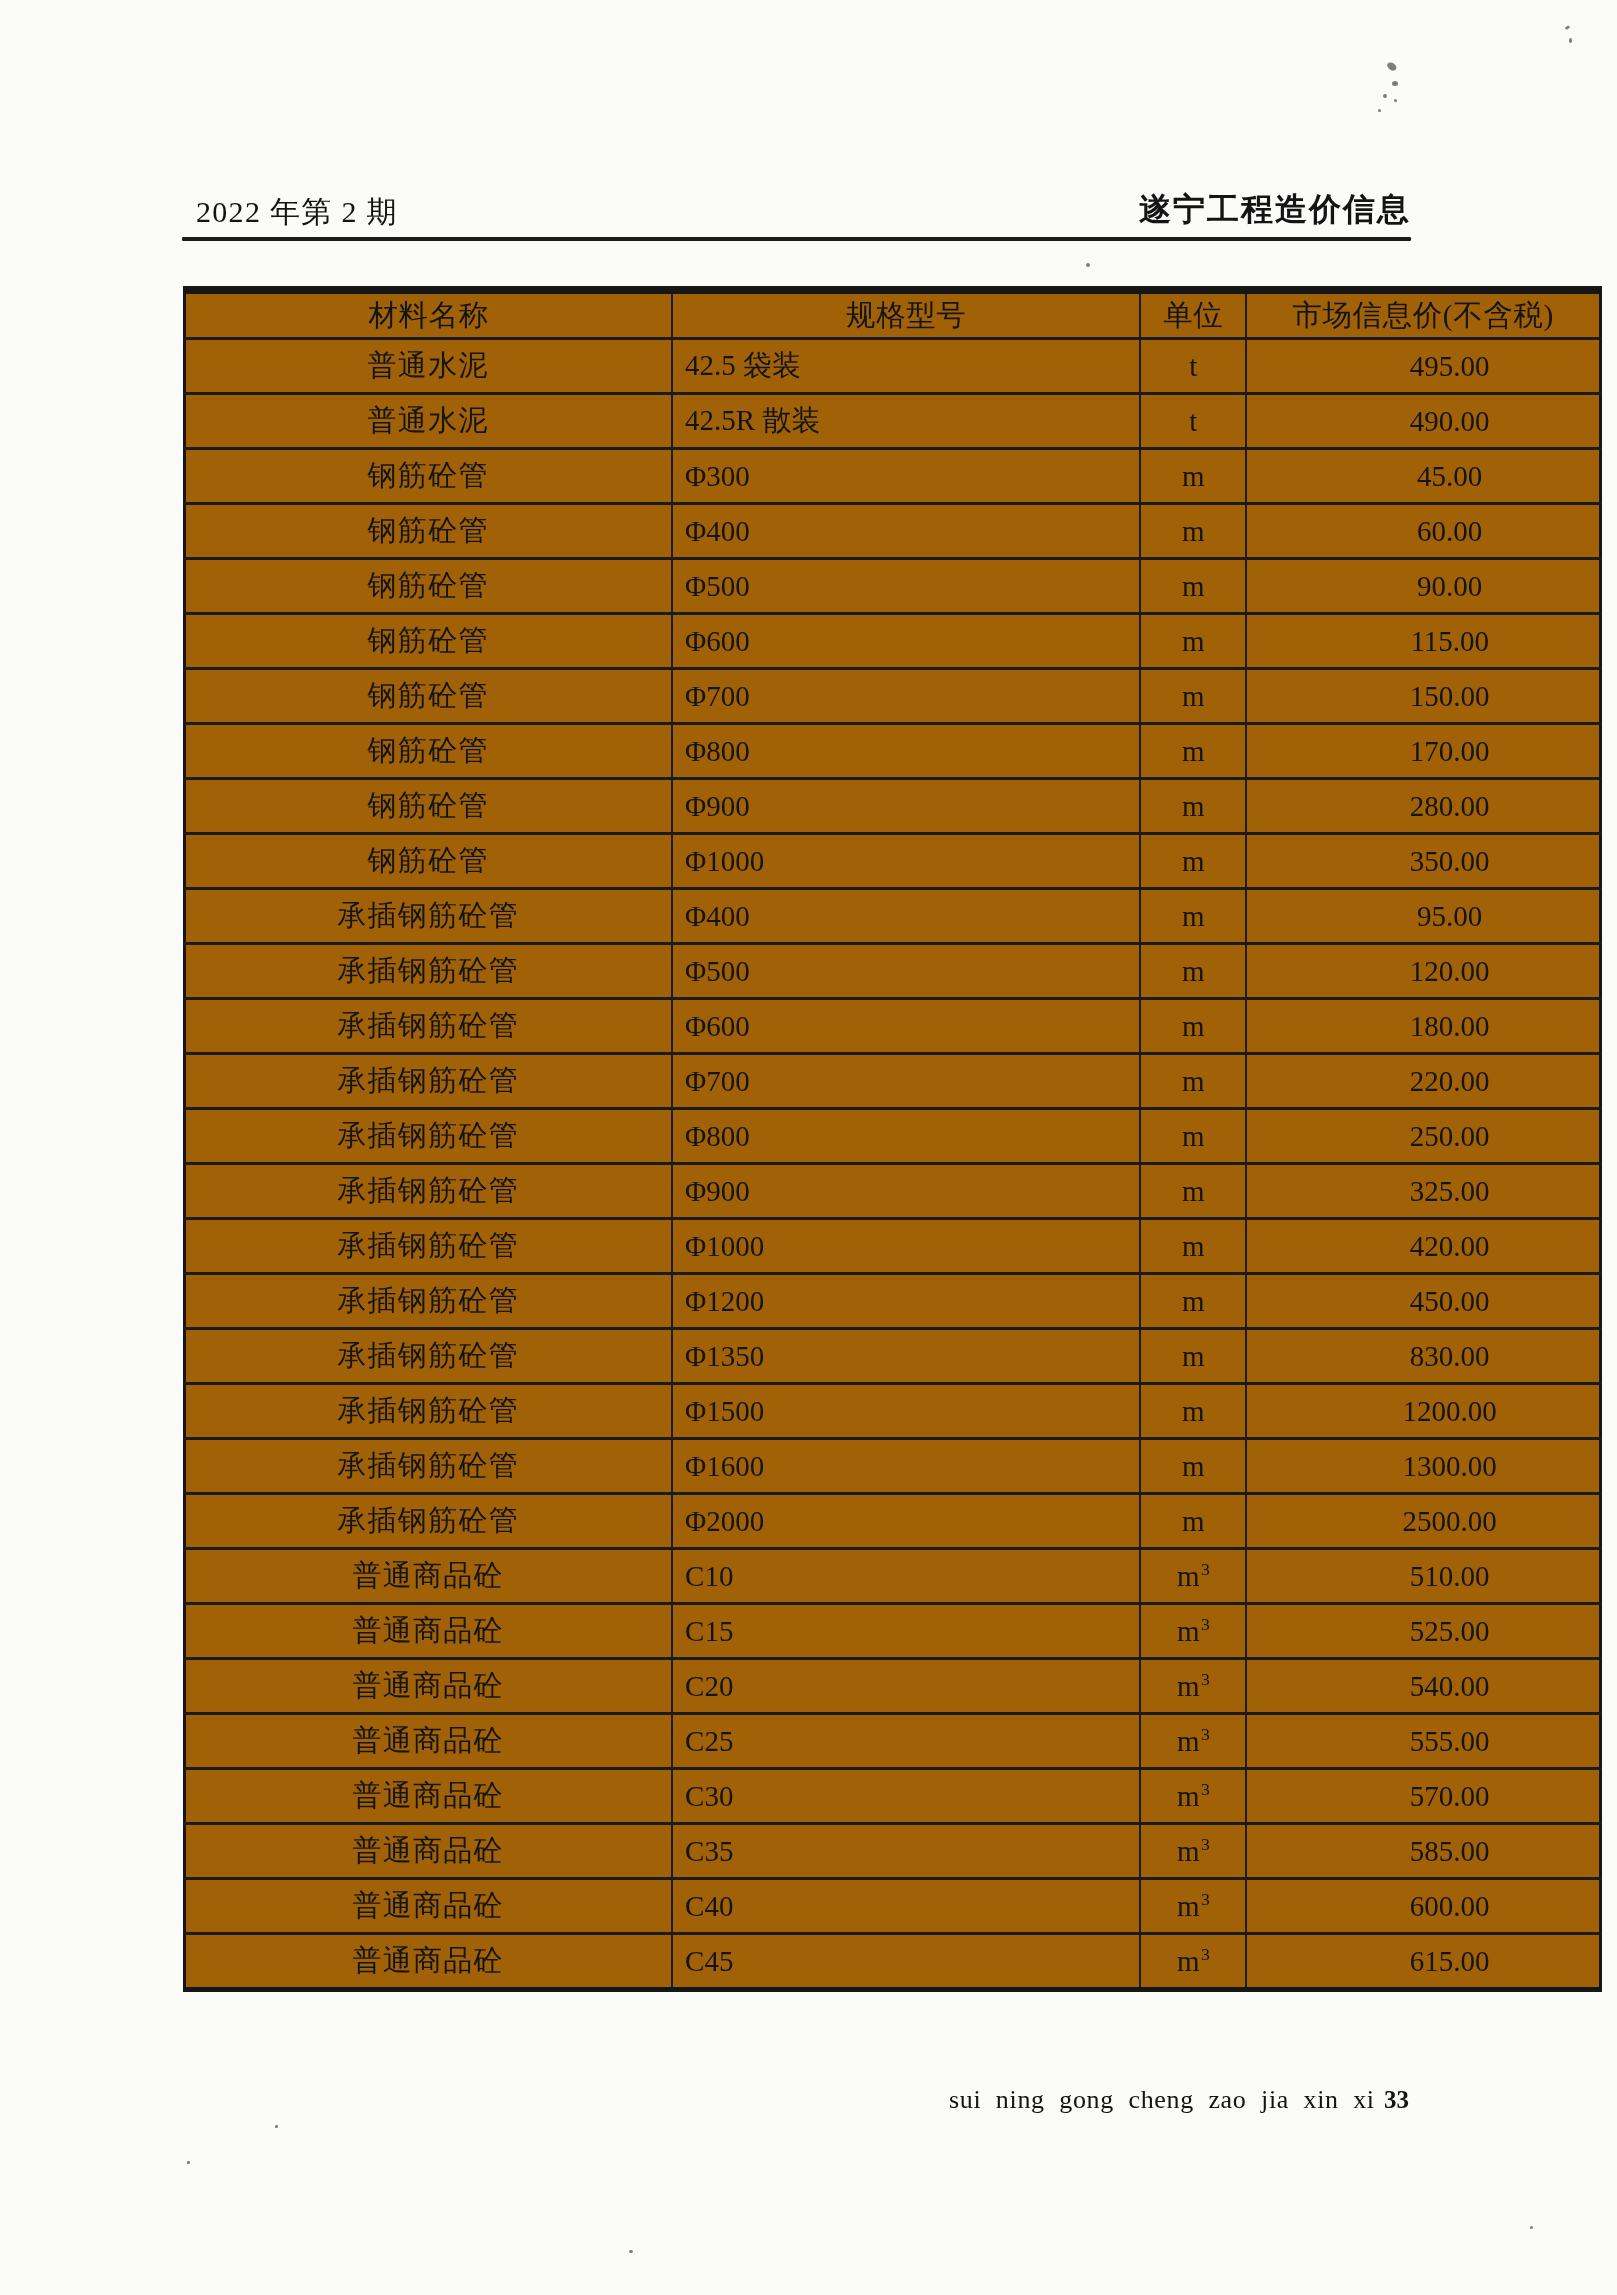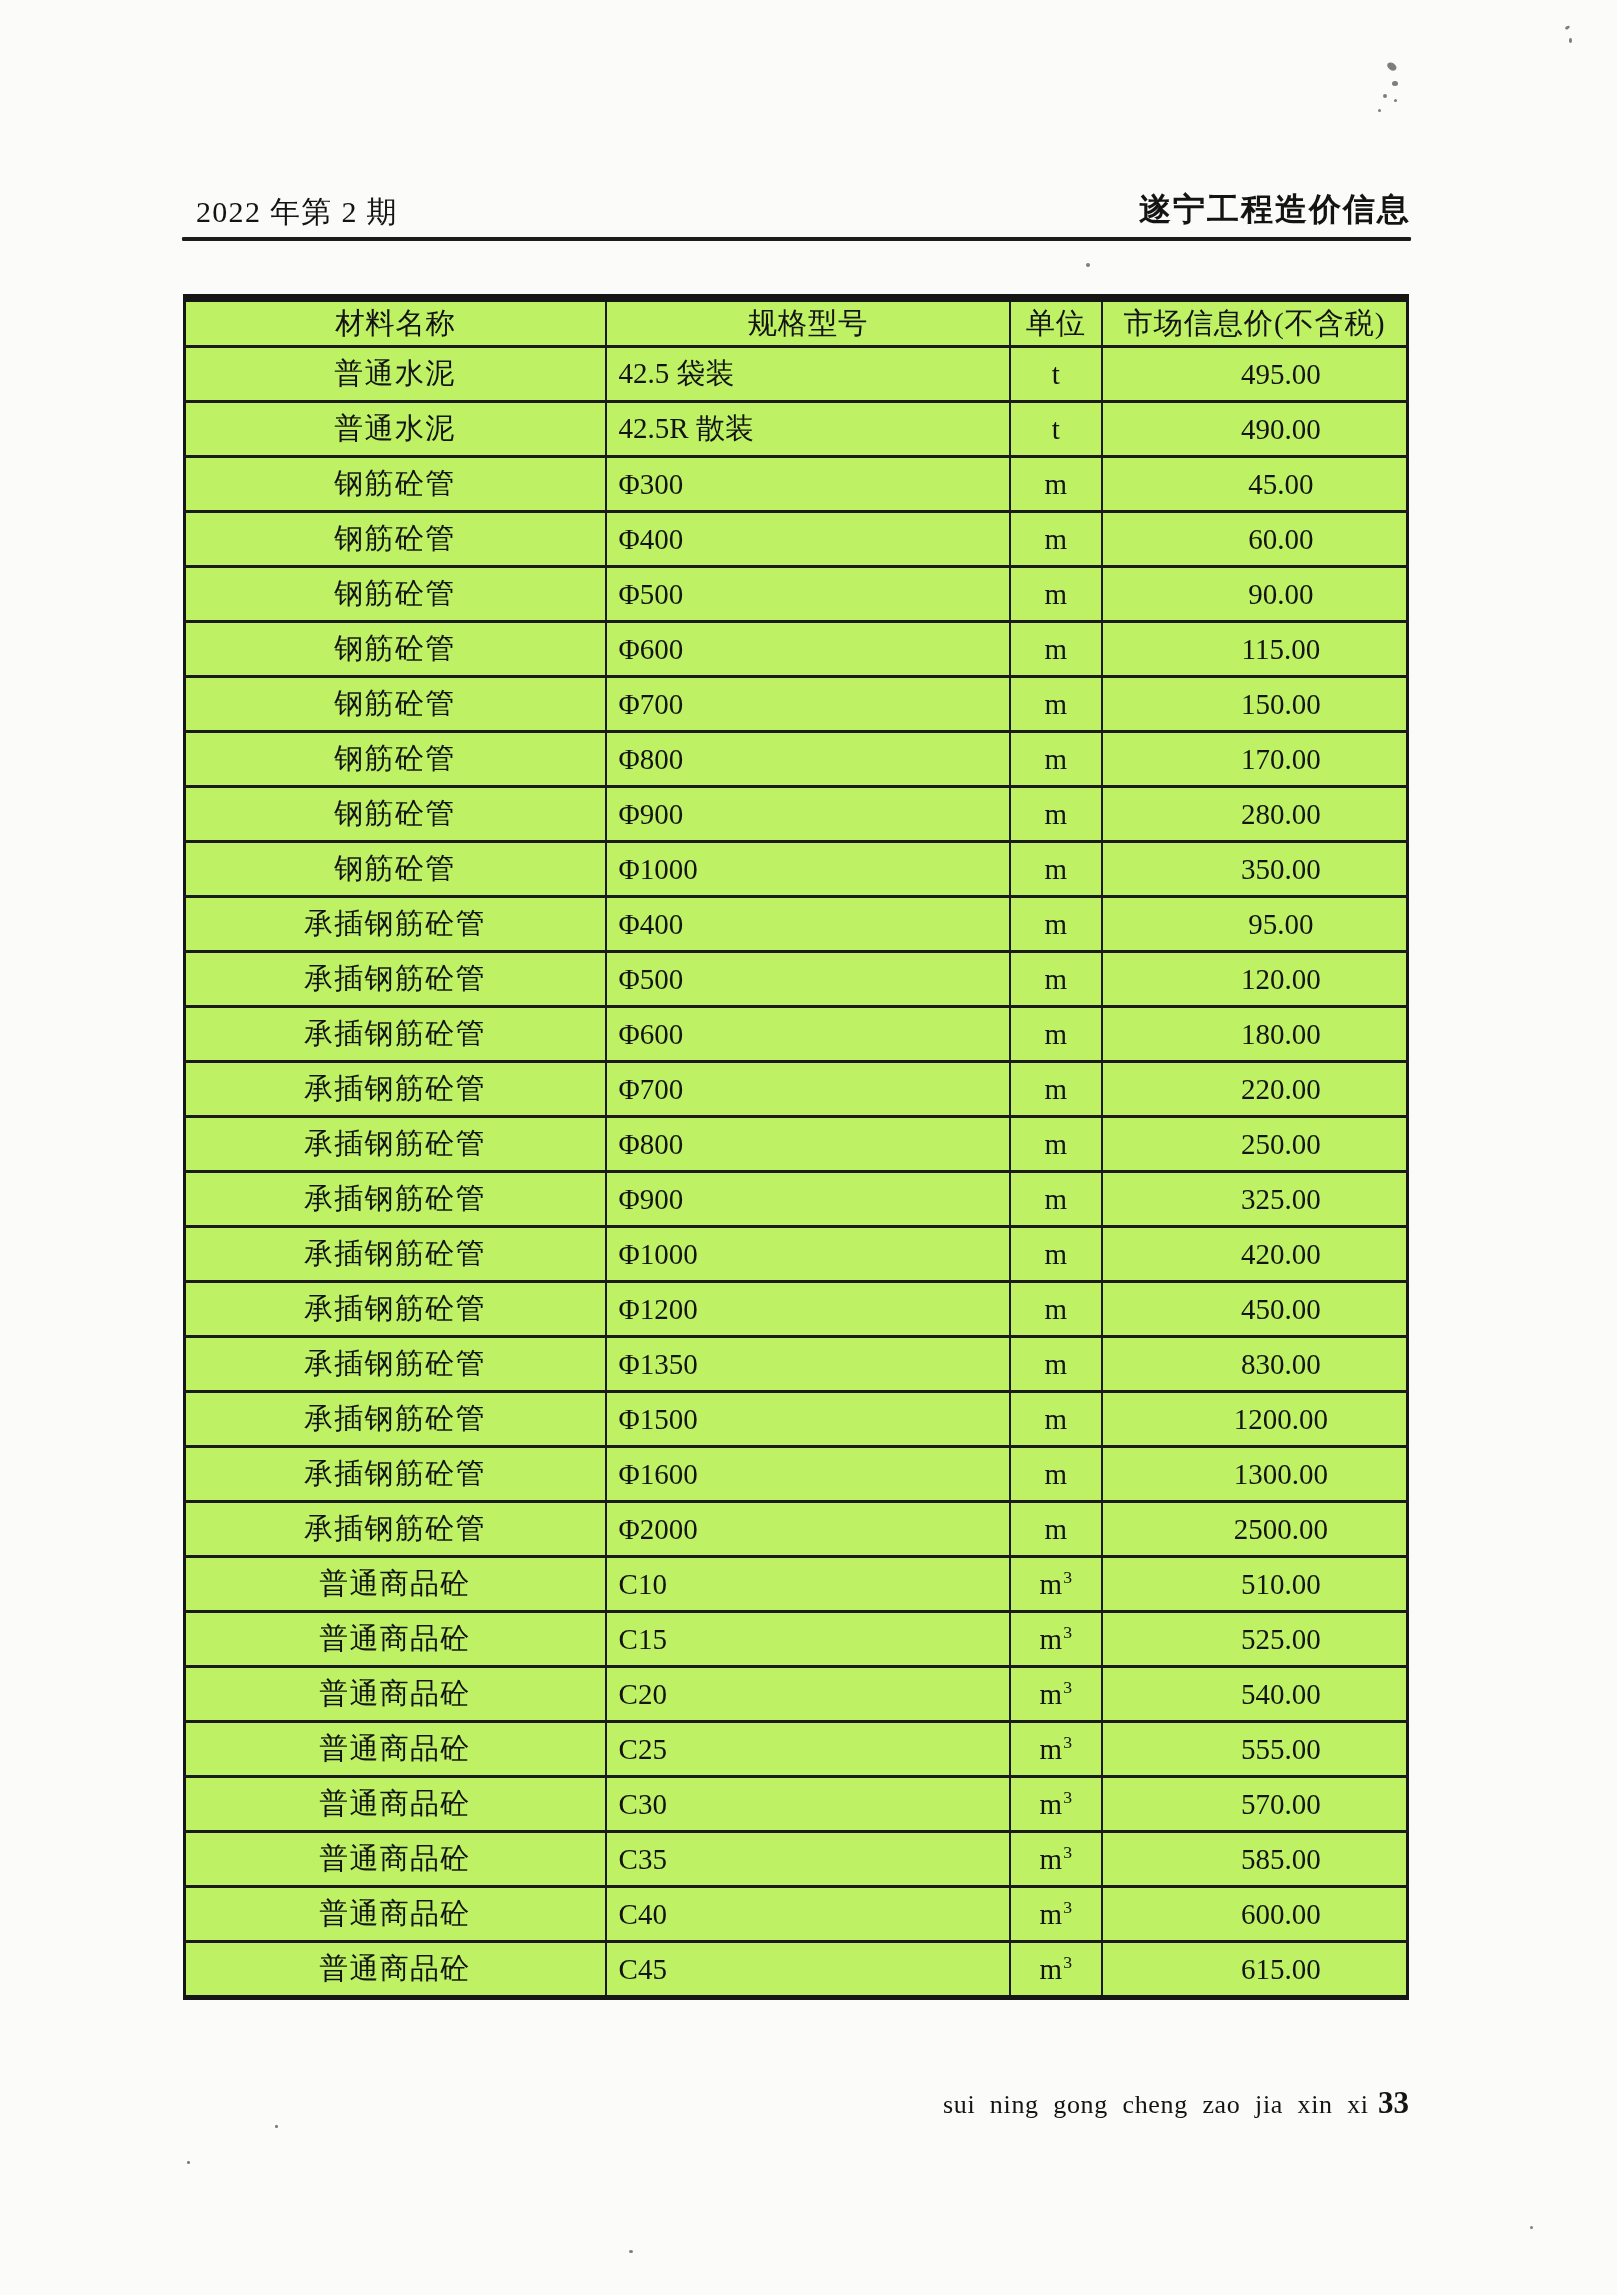--- a/index.html
+++ b/index.html
@@ -16,44 +16,44 @@
   }
   .page-header-right{
     position:absolute;right:207px;top:188px;
     font-size:32px;font-weight:700;letter-spacing:2px;white-space:nowrap;
   }
   .header-rule{
     position:absolute;left:182px;top:237px;width:1229px;height:3.9px;
     background:#1c1c1c;border-radius:1.3px;
   }
   table.price-table{
-    position:absolute;left:183px;top:294px;width:1226px;
+    position:absolute;left:183px;top:286px;width:1419px;
     border-collapse:collapse;table-layout:fixed;
-    background:#bef264;
+    background:#a16207;
   }
   table.price-table{border:3.9px solid #161616;border-top-width:8.5px;border-bottom-width:5.9px;}
   table.price-table th,table.price-table td{
     border:2.6px solid #1b1b1b;border-top-width:3.3px;border-bottom-width:3.3px;
     vertical-align:middle;
     overflow:hidden;white-space:nowrap;
   }
   table.price-table th{
     height:41px;font-size:29.4px;font-weight:400;text-align:center;letter-spacing:0.7px;
   }
   table.price-table td{height:50px;font-size:29px;}
   td.material{text-align:center;padding-left:0;letter-spacing:1.3px;}
   td.spec{text-align:left;padding-left:11.8px;margin-top:28px;}
   td.unit{text-align:center;font-size:27.5px;}
   td.unit sup{font-size:17.7px;line-height:0;vertical-align:super;margin-left:1.3px;}
   td.price{text-align:center;padding-left:54px;}
   .page-footer{
     position:absolute;right:209px;top:2085px;
     font-size:26px;word-spacing:7.2px;letter-spacing:0.7px;white-space:nowrap;
   }
-  .page-footer .page-num{font-size:31px;font-weight:600;margin-left:9.2px;letter-spacing:0;}
+  .page-footer .page-num{font-size:25px;font-weight:600;margin-left:9.2px;letter-spacing:0;}
   .speck{position:absolute;background:#3a3a3a;border-radius:50%;opacity:.65;}
 </style>
 </head>
 <body>
 
 <div class="page-header-left">2022 年第 2 期</div>
 
 <div class="page-header-right">遂宁工程造价信息</div>
 
 <div class="header-rule"></div>

